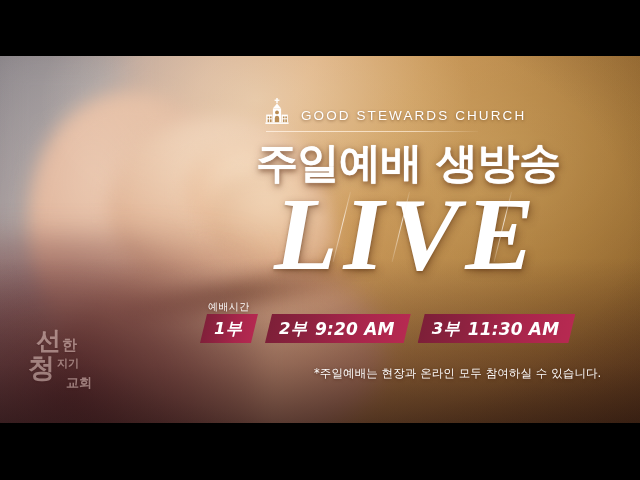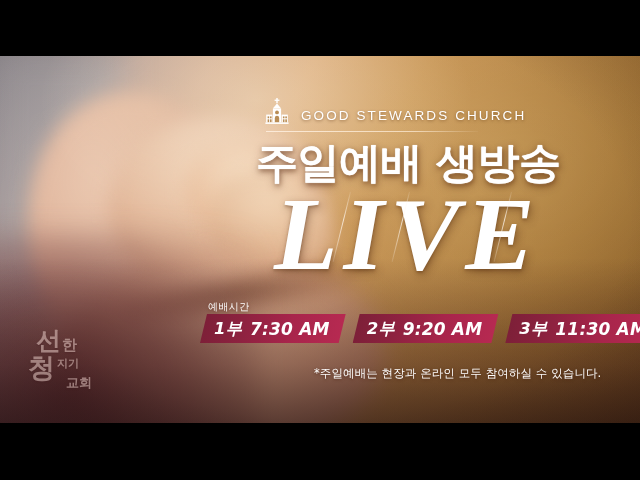--- a/index.html
+++ b/index.html
@@ -414,21 +414,20 @@
       <span class="live-slash s1"></span>
       <span class="live-slash s2"></span>
       <span class="live-slash s3"></span>
     </div>
 
     <div id="time-label">예배시간</div>
 
     <div id="time-bars">
       <div class="time-bar">
         <span class="tb-part">1부</span>
-        <span class="tb-time">7:30 AM</span>
       </div>
       <div class="bar-gap"></div>
       <div class="time-bar">
         <span class="tb-part">2부</span>
         <span class="tb-time">9:20 AM</span>
       </div>
       <div class="bar-gap"></div>
       <div class="time-bar">
         <span class="tb-part">3부</span>
         <span class="tb-time">11:30 AM</span>

